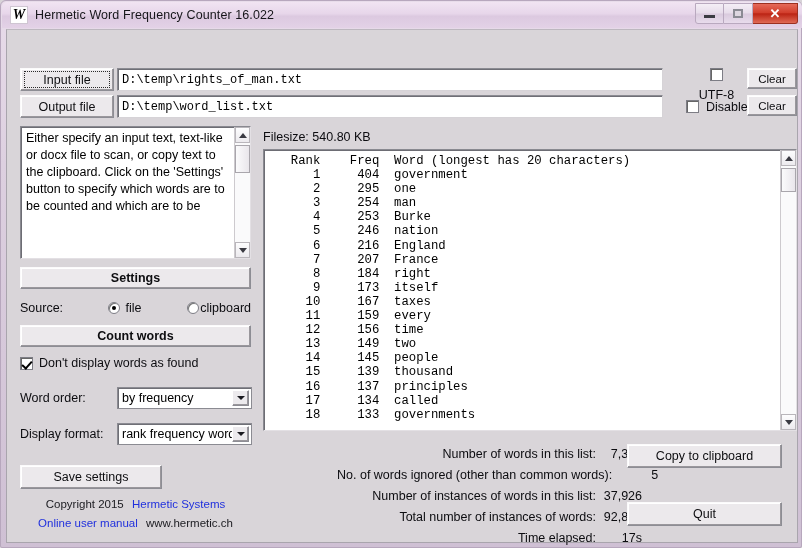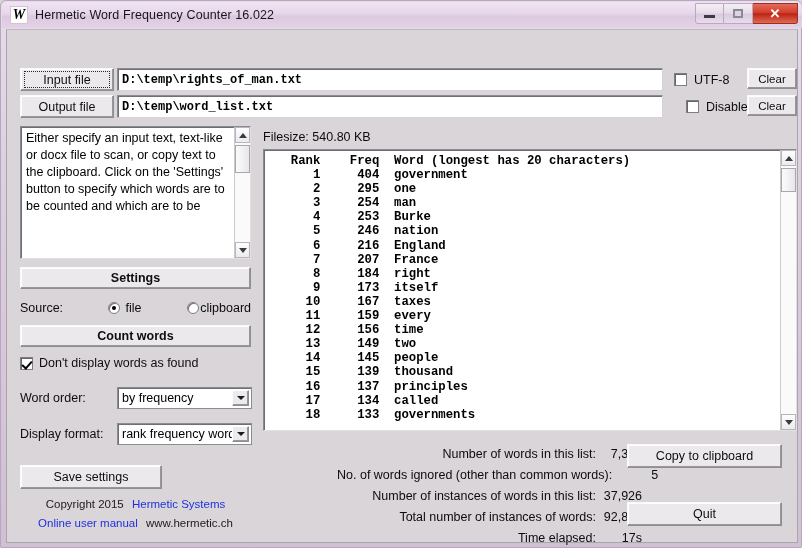--- a/index.html
+++ b/index.html
@@ -108,21 +108,20 @@
     border-right-color: #d6d3d7;
     border-bottom-color: #d6d3d7;
     box-shadow: inset 1px 1px 0 #6f6f76;
     font-family: "Liberation Mono", monospace;
     font-size: 12px;
     color: #000;
     display: flex; align-items: center;
     padding-left: 4px;
     overflow: hidden;
     white-space: nowrap;
-    font-weight: bold;
   }
   .cbox {
     width: 13px; height: 13px;
     background: #fff;
     border: 1px solid #7d7d85;
     box-shadow: inset 1px 1px 0 #666;
     position: relative;
     flex: 0 0 auto;
   }
   .cbox.checked::after {
@@ -211,21 +210,21 @@
     position: absolute; left: 0; right: 0;
     background: linear-gradient(to right,#fbfbfc,#e9e6eb);
     border: 1px solid #a9a6ac;
   }
 
   
   .inputfile-btn { position:absolute; left:13px;  top:38px;  width:94px; height:23px; }
   .outputfile-btn{ position:absolute; left:13px;  top:65px;  width:94px; height:23px; }
   .inputfile-txt { position:absolute; left:110px; top:38px;  width:546px; height:23px; }
   .outputfile-txt{ position:absolute; left:110px; top:65px;  width:546px; height:23px; }
-  .utf8-row  { position:absolute; left:667px; top:38px; width:85px; height:23px; display:flex; align-items:center; gap:7px; }
+  .utf8-row  { position:absolute; left:667px; top:38px; width:85px; height:23px; display:flex; align-items:center; gap:7px;flex-direction:column; }
   .dis-row   { position:absolute; left:667px; top:65px; width:85px; height:23px; display:flex; align-items:center; gap:7px;padding-left:12px; }
   .clear1 { position:absolute; left:740px; top:38px; width:50px; height:21px; font-size:11.5px; }
   .clear2 { position:absolute; left:740px; top:65px; width:50px; height:21px; font-size:11.5px; }
 
   .help-box { position:absolute; left:13px; top:96px; width:231px; height:133px; }
   .help-inner {
     position:absolute; left:0; top:0; right:16px; bottom:0;
     padding: 3px 5px 0 5px;
     font-size: 12.5px; color:#000; line-height: 17px;
   }
@@ -251,21 +250,20 @@
   .listing { position:absolute; left:256px; top:119px; width:534px; height:282px; }
   .listing-inner {
     position:absolute; left:0; top:0; right:16px; bottom:0;
     padding: 4px 0 8px 12px;
     font-family: "Liberation Mono", monospace;
     font-size: 12.3px;
     line-height: 14.1px;
     color:#000;
     white-space: pre;
     overflow: hidden;
-    font-weight: bold;
   }
 
   .stats { position:absolute; left:330px; top:414px; width:305px; }
   .stat-line {
     text-align: right;
     font-size: 12.5px;
     color: #0c0c10;
     height: 21px;
     line-height: 21px;
     white-space: nowrap;

